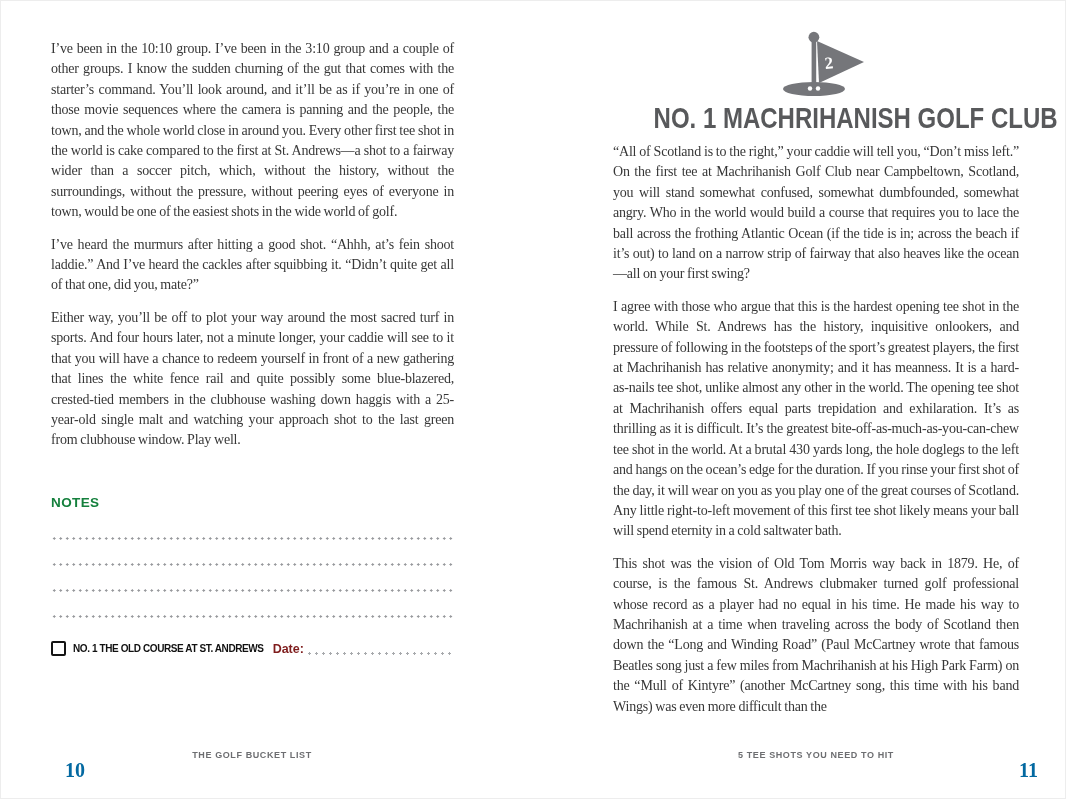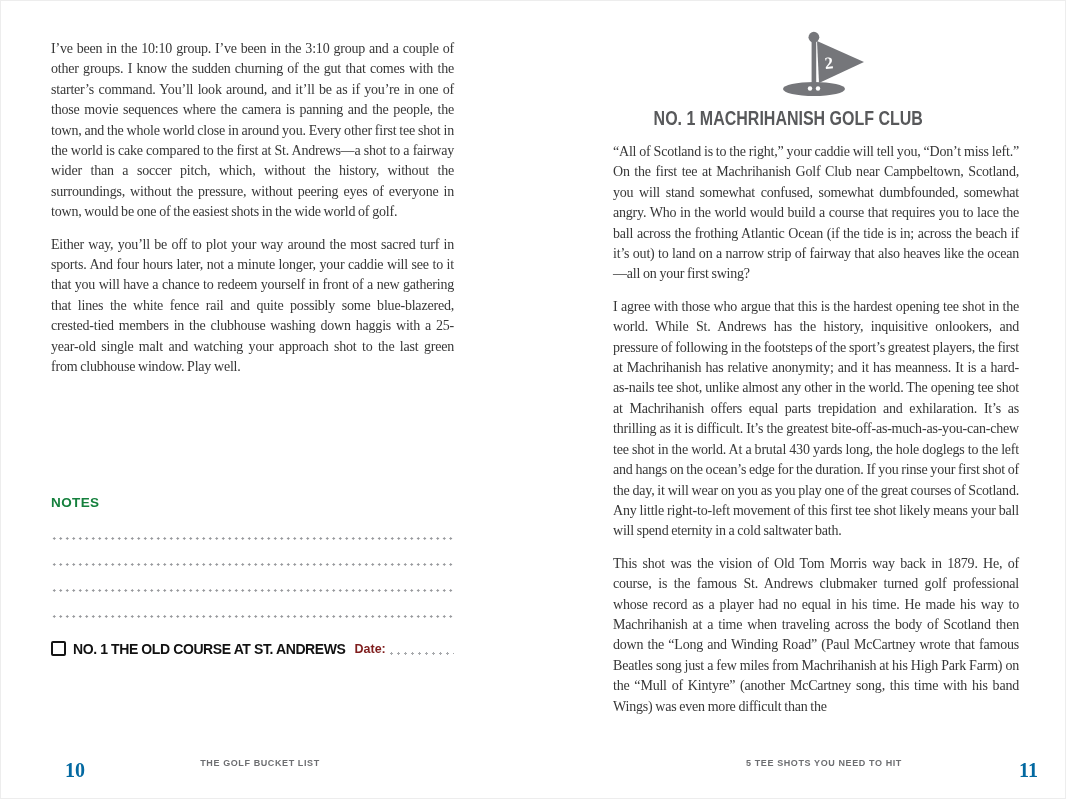--- a/index.html
+++ b/index.html
@@ -18,21 +18,21 @@
   }
   .bodycopy p:last-child{margin-bottom:0;}
   .left-body{position:absolute;left:50px;top:38px;width:403px;}
   .right-page{position:absolute;left:612px;top:30px;width:406px;}
   
   .flag-wrap{width:96px;height:66px;margin:0 auto;display:block;}
   
   .chapter-h{
     margin:8px 0 11px 0;text-align:left;
     font-family:"Liberation Sans","DejaVu Sans",sans-serif;
-    font-weight:bold;font-size:20px;line-height:26px;
+    font-weight:bold;font-size:30px;line-height:26px;
     color:#58595b;white-space:nowrap;
   }
   .cond{display:block;transform:scaleX(0.8);transform-origin:50% 50%;}
   
   .notes-h{
     position:absolute;left:50px;top:494px;margin:0;
     font-family:"Liberation Sans","DejaVu Sans",sans-serif;
     font-weight:bold;font-size:13.5px;letter-spacing:0.4px;color:#15803d;
   }
   .notelines{position:absolute;left:50px;top:513px;width:403px;}
@@ -45,54 +45,55 @@
   .checkrow{
     position:absolute;left:50px;top:640px;width:403px;
     display:flex;align-items:flex-end;
     font-family:"Liberation Sans","DejaVu Sans",sans-serif;font-weight:bold;
   }
   .checkbox{
     width:11px;height:11px;border:2.4px solid #141414;border-radius:2px;
     margin:0 7px 1px 0;flex:0 0 auto;background:#fff;
   }
   .checklabel{
-    font-size:14px;letter-spacing:-0.4px;color:#111111;white-space:nowrap;line-height:16px;
+    font-size:10px;letter-spacing:-0.4px;color:#111111;white-space:nowrap;line-height:16px;
   }
   .datelabel{
     font-size:12.5px;color:#7f1d1d;margin-left:9px;line-height:16px;letter-spacing:0;
   }
   .leader{
     flex:1 1 auto;height:14px;margin-left:2px;
     background-image:radial-gradient(circle,#a7a9ac 1.05px,rgba(0,0,0,0) 1.15px);
     background-size:7px 3px;background-repeat:repeat-x;background-position:0 calc(100% - 2px);
   }
   
   .pagenum{
     position:absolute;top:742px;margin:16px;
     font-family:"Liberation Serif","DejaVu Serif",serif;
     font-weight:bold;font-size:20px;color:#0369a1;
   }
   .pagenum-left{left:48px;}
   .pagenum-right{left:1002px;}
   .runtitle{
-    position:absolute;top:749px;transform:translateX(-50%);margin:8px;
+    position:absolute;top:749px;transform:translateX(-50%);margin:0;
     font-family:"Liberation Sans","DejaVu Sans",sans-serif;
     font-weight:bold;font-size:9px;letter-spacing:0.6px;color:#6d6e71;white-space:nowrap;
   }
   .runtitle-left{left:251px;}
   .runtitle-right{left:815px;}
 </style>
 </head>
 <body>
 
 <div class="spread">
 
   <section>
     <div class="left-body bodycopy">
         <p>I’ve been in the 10:10 group. I’ve been in the 3:10 group and a couple of other groups. I know the sudden churning of the gut that comes with the starter’s command. You’ll look around, and it’ll be as if you’re in one of those movie sequences where the camera is panning and the people, the town, and the whole world close in around you. Every other first tee shot in the world is cake compared to the first at St. Andrews—a shot to a fairway wider than a soccer pitch, which, without the history, without the surroundings, without the pressure, without peering eyes of everyone in town, would be one of the easiest shots in the wide world of golf.</p>
+        <p>I’ve heard the murmurs after hitting a good shot. “Ahhh, at’s fein shoot laddie.” And I’ve heard the cackles after squibbing it. “Didn’t quite get all of that one, did you, mate?”</p>
         <p>Either way, you’ll be off to plot your way around the most sacred turf in sports. And four hours later, not a minute longer, your caddie will see to it that you will have a chance to redeem yourself in front of a new gathering that lines the white fence rail and quite possibly some blue-blazered, crested-tied members in the clubhouse washing down haggis with a 25-year-old single malt and watching your approach shot to the last green from clubhouse window. Play well.</p>
       </div>
 
     <h3 class="notes-h">NOTES</h3>
 
     <div class="notelines">
       <div class="dotline"></div>
       <div class="dotline"></div>
       <div class="dotline"></div>
       <div class="dotline"></div>

